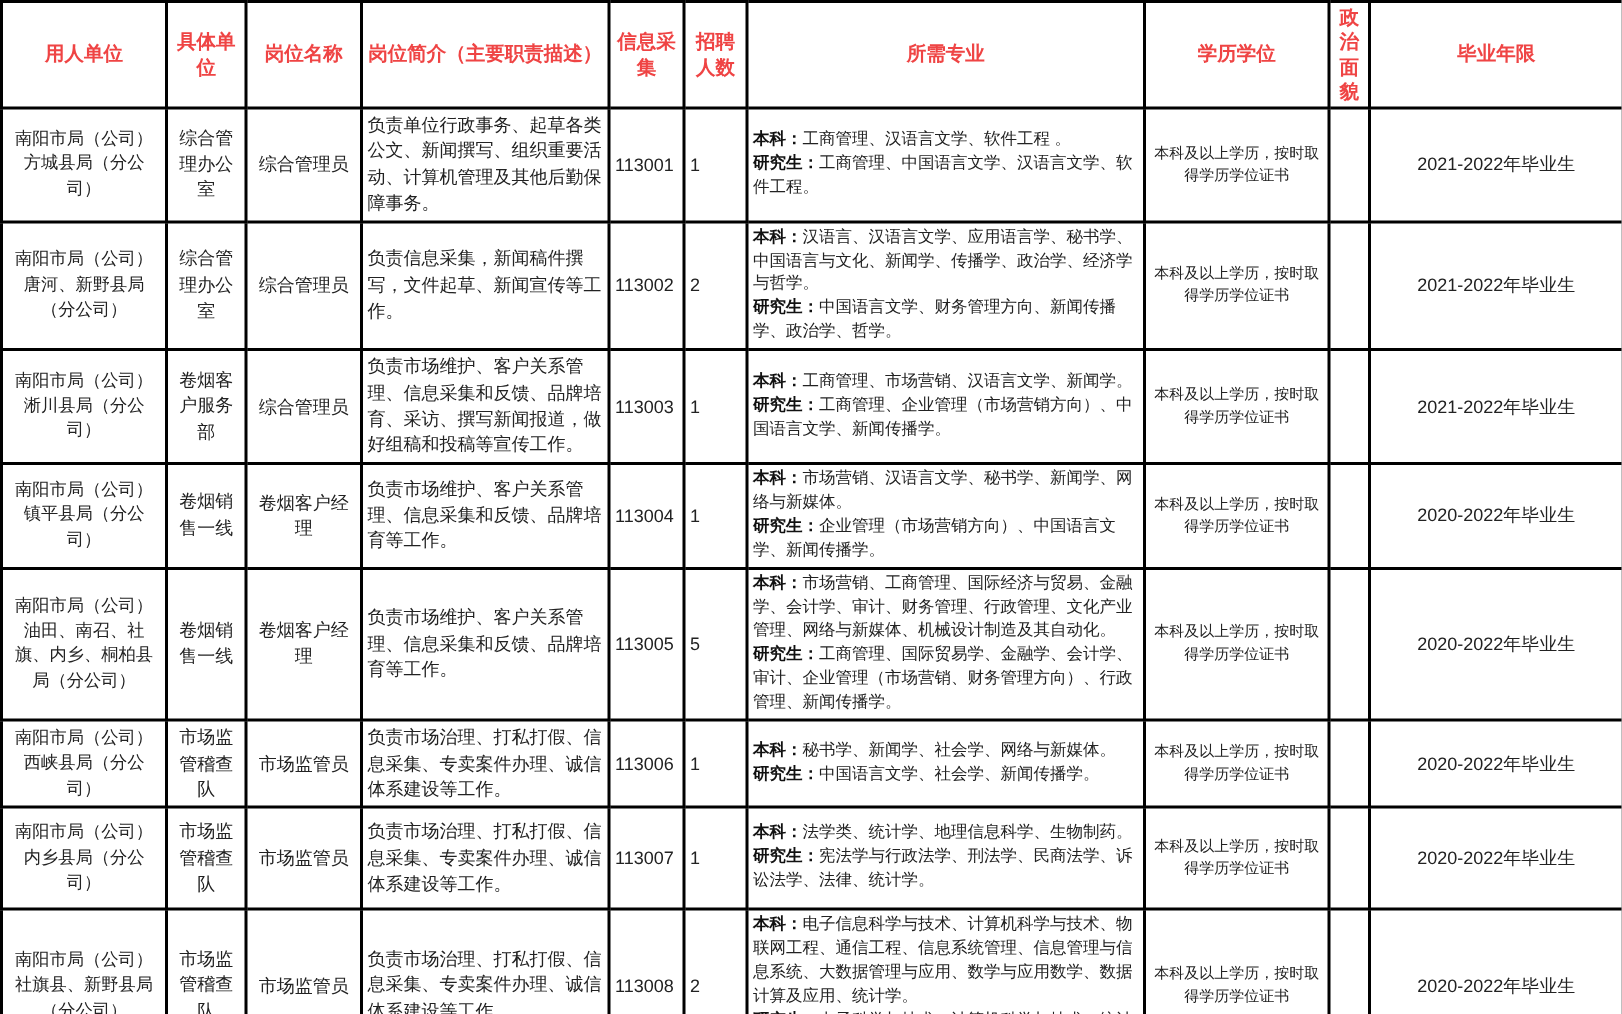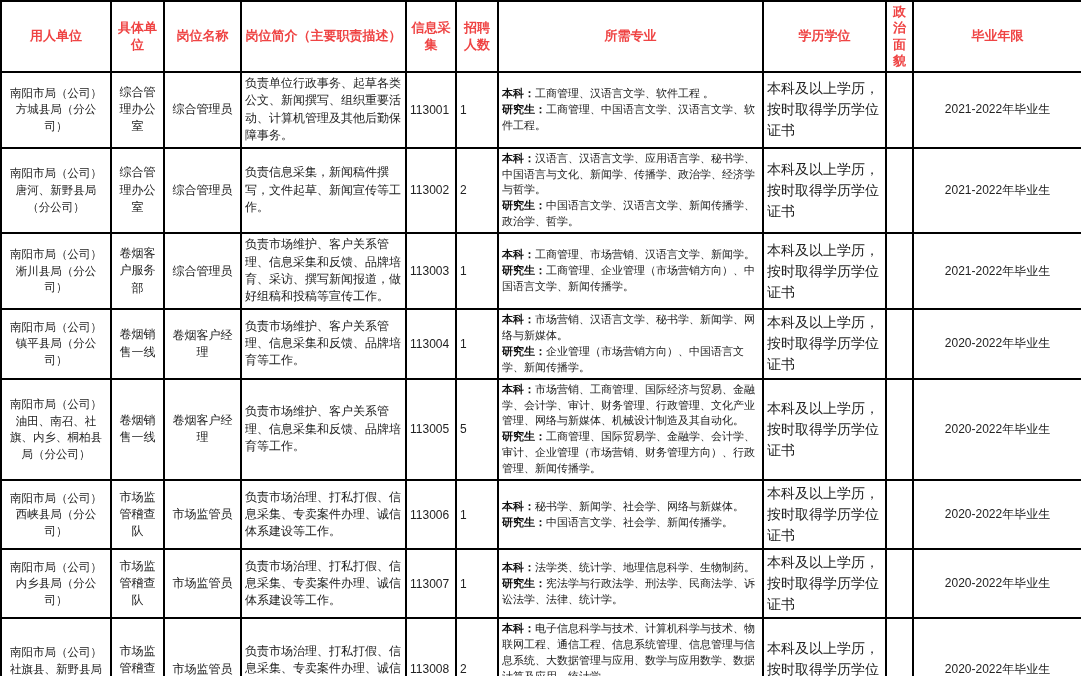--- a/index.html
+++ b/index.html
@@ -45,21 +45,21 @@
   tbody tr:nth-child(9) { height: 62px; }
   td.c-center { }
   td.c-employer { font-size: 11.5px; text-align: center; line-height: 1.45; padding: 1px 2px; }
   td.c-unit     { font-size: 12px; text-align: center; line-height: 1.45; }
   td.c-position { font-size: 12px; text-align: center; }
   td.c-desc     { font-size: 12px; text-align: left; line-height: 1.45; padding: 2px 4px; }
   td.c-code     { font-size: 12px; }
   td.c-count    { font-size: 12px; }
   td.c-majors   { font-size: 11px; text-align: left; line-height: 1.45; padding: 2px 4px; }
   td.c-majors .lbl { font-weight: bold; color: #111111; }
-  td.c-degree   { font-size: 14px; text-align: left; line-height: 1.5; padding: 2px 4px; }
+  td.c-degree   { font-size: 10px; text-align: center; line-height: 1.5; padding: 2px 4px; }
   td.c-years    { font-size: 12px; text-align: center; }
 </style>
 </head>
 <body>
 
 <table class="jobs">
   <colgroup>
     <col style="width:110px">
     <col style="width:53px">
     <col style="width:77px">
@@ -104,21 +104,21 @@
 
   <tr>
     <td class="c-employer">南阳市局（公司）唐河、新野县局（分公司）</td>
     <td class="c-unit">综合管理办公室</td>
     <td class="c-position">综合管理员</td>
     <td class="c-desc">负责信息采集，新闻稿件撰写，文件起草、新闻宣传等工作。</td>
     <td class="c-code c-center">113002</td>
     <td class="c-count c-center">2</td>
     <td class="c-majors">
       <div><span class="lbl">本科：</span><span>汉语言、汉语言文学、应用语言学、秘书学、中国语言与文化、新闻学、传播学、政治学、经济学与哲学。</span></div>
-      <div><span class="lbl">研究生：</span><span>中国语言文学、汉语言文学、新闻传播学、政治学、哲学。</span></div>
+      <div><span class="lbl">研究生：</span><span>中国语言文学、财务管理方向、新闻传播学、政治学、哲学。</span></div>
     </td>
     <td class="c-degree">本科及以上学历，按时取得学历学位证书</td>
     <td class="c-political"></td>
     <td class="c-years">2021-2022年毕业生</td>
   </tr>
 
   <tr>
     <td class="c-employer">南阳市局（公司）淅川县局（分公司）</td>
     <td class="c-unit">卷烟客户服务部</td>
     <td class="c-position">综合管理员</td>

